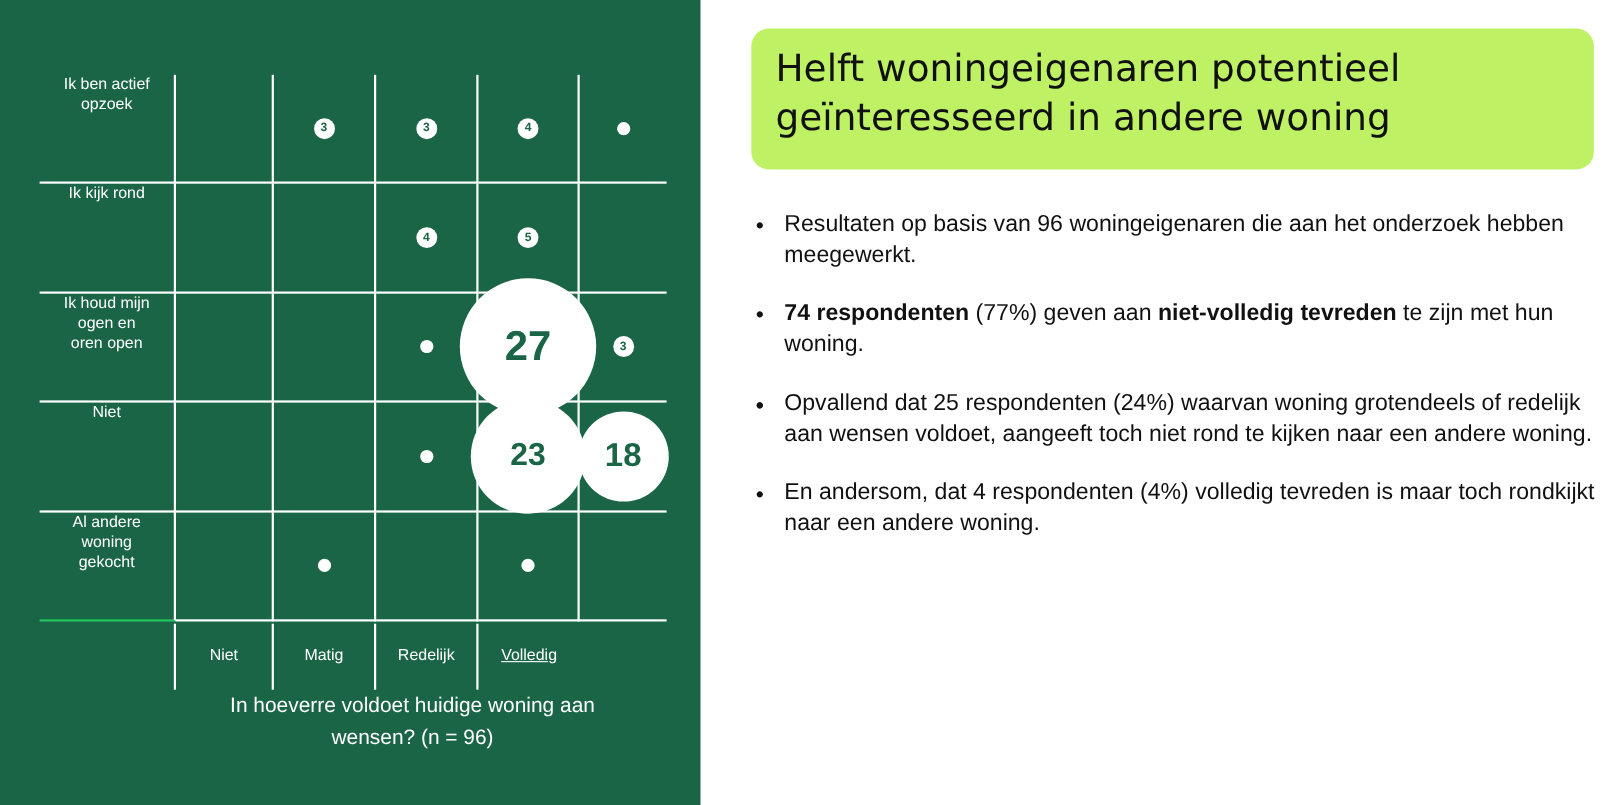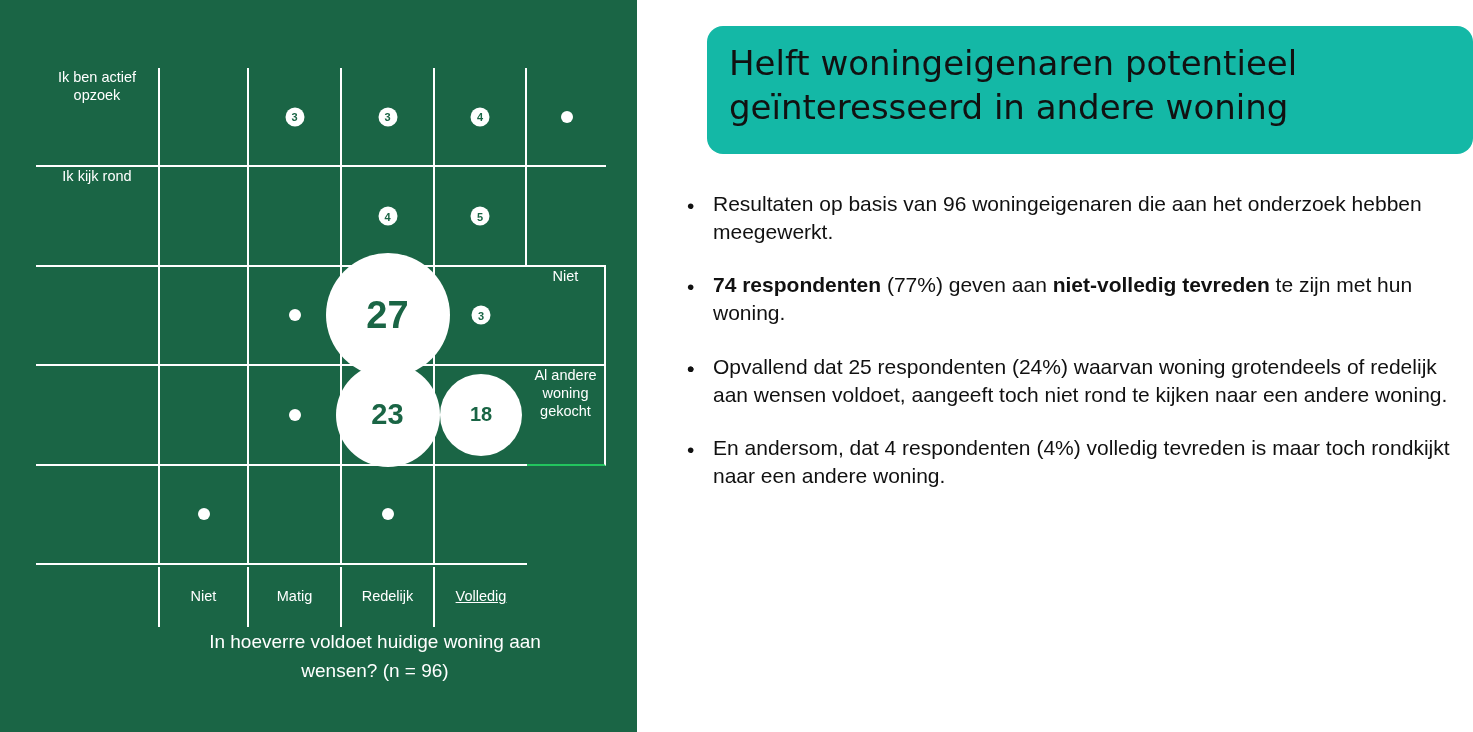--- a/index.html
+++ b/index.html
@@ -92,21 +92,21 @@
   .bubble.mini {
     width: 19px; height: 19px; font-size: 11px;
   }
   .bubble.big {
     width: 124px; height: 124px; font-size: 38px;
   }
   .bubble.big2 {
     width: 104px; height: 104px; font-size: 29px;
   }
   .bubble.med {
-    width: 82px; height: 82px; font-size: 20px; text-align: right;
+    width: 82px; height: 82px; font-size: 30px; text-align: right;
   }
 
   .x-labels {
     position: absolute;
     left: 0;
     top: 499px;
     width: 570px;
     height: 60px;
     display: grid;
     grid-template-columns: 124px 89px 93px 93px 92px 79px;
@@ -146,25 +146,24 @@
     height: 732px;
     background: #ffffff;
   }
 
   .title-box {
     position: absolute;
     left: 46px;
     top: 26px;
     width: 766px;
     min-height: 128px;
-    background: #14b8a6;
+    background: #bef264;
     border-radius: 16px;
     box-sizing: border-box;
     padding: 16px 22px 14px 22px;
-    margin-left: 24px;
   }
   .title-text {
     font-size: 34px;
     line-height: 1.28;
     color: #111111;
     font-family: "DejaVu Sans", sans-serif;
   }
 
   .bullets {
     position: absolute;
@@ -226,20 +225,27 @@
         <div class="cell"></div>
         <div class="cell"></div>
         <div class="cell">
           <div class="bubble mini">4</div>
         </div>
         <div class="cell">
           <div class="bubble mini">5</div>
         </div>
         <div class="cell nolineright"></div>
 
+        <div class="row-label">
+          <div>
+            <div>Ik houd mijn</div>
+            <div>ogen en</div>
+            <div>oren open</div>
+          </div>
+        </div>
         <div class="cell"></div>
         <div class="cell"></div>
         <div class="cell">
           <div class="bubble tiny"></div>
         </div>
         <div class="cell">
           <div class="bubble big">27</div>
         </div>
         <div class="cell nolineright">
           <div class="bubble mini">3</div>

